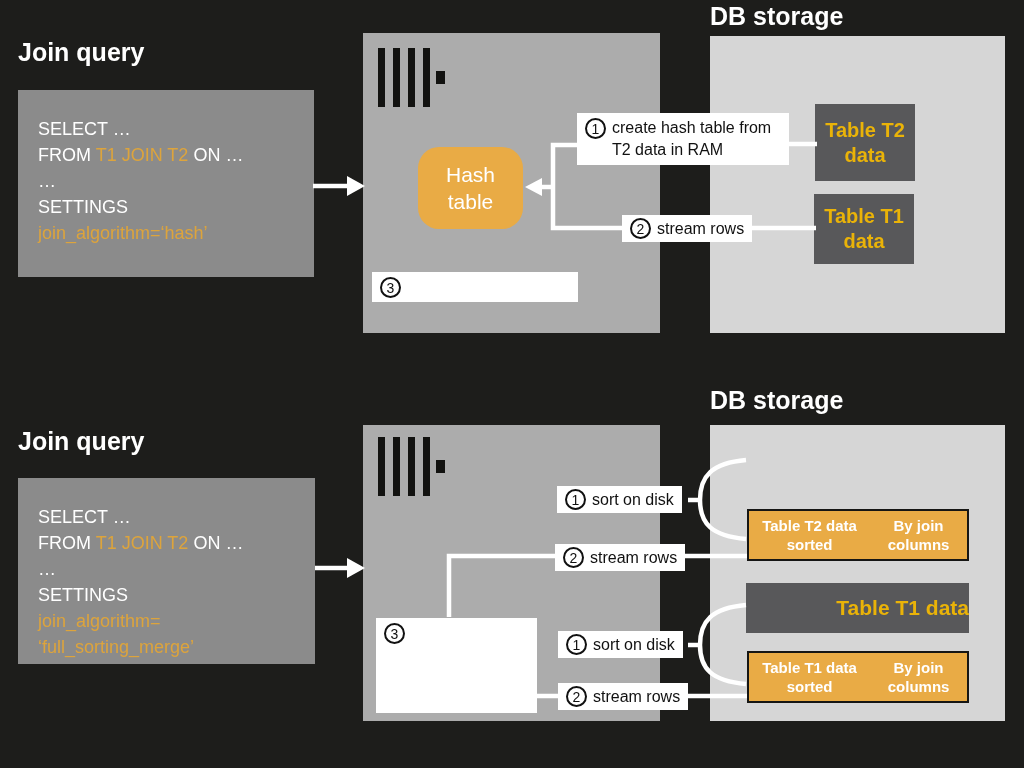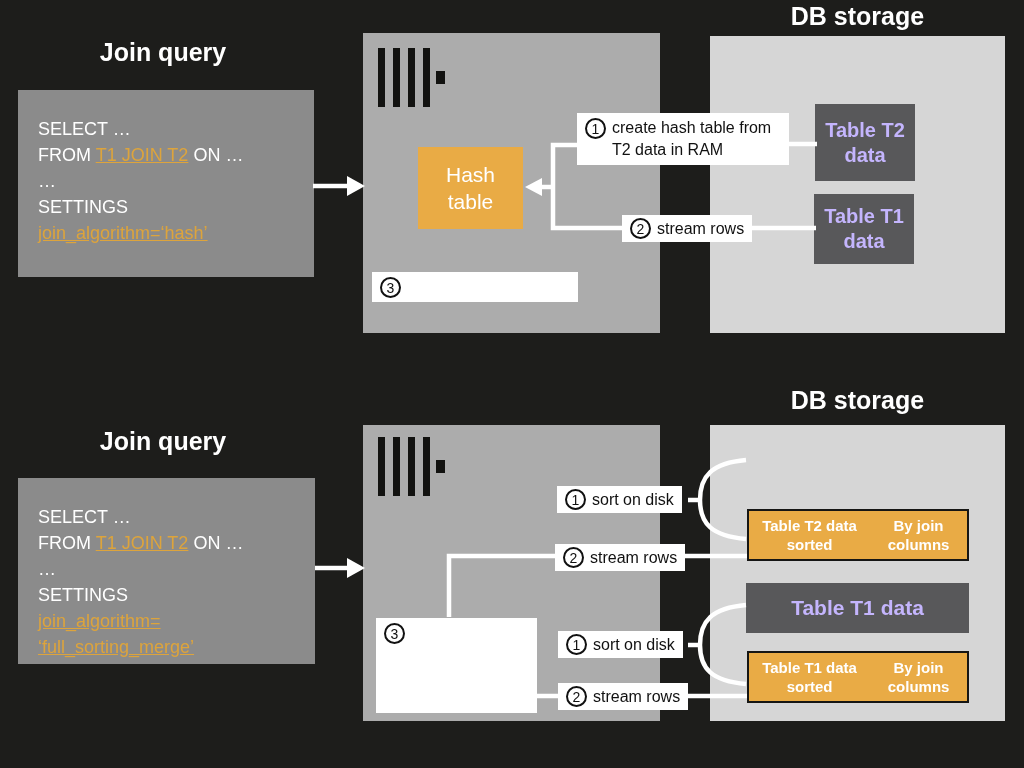--- a/index.html
+++ b/index.html
@@ -3,38 +3,38 @@
 <meta charset="utf-8">
 <style>
   html,body{margin:0;padding:0;background:#1D1D1B;}
   .stage{
     position:relative;width:1024px;height:768px;overflow:hidden;
     background:#1D1D1B;
     font-family:"Liberation Sans",sans-serif;
     -webkit-font-smoothing:antialiased;
   }
   
-  .title{position:absolute;color:#FFFFFF;font-weight:bold;font-size:25px;text-align:center;z-index:2;}
+  .title{position:absolute;color:#FFFFFF;font-weight:bold;font-size:25px;text-align:left;z-index:2;}
   
   .qbox{position:absolute;background:#8B8B8B;color:#FFFFFF;font-size:18px;line-height:26px;
         padding:26px 10px 0 20px;box-sizing:border-box;z-index:1;}
   .qbox .ln{white-space:nowrap;}
-  .or{color:#DDA43C;text-decoration:underline;}
+  .or{color:#DDA43C;}
   
   .server{position:absolute;background:#ACACAC;z-index:1;}
   .dbbox{position:absolute;background:#D6D6D6;z-index:1;}
   
   .logo{position:absolute;z-index:2;}
   .lbar{position:absolute;top:0;width:7px;height:59px;background:#121210;}
   .ldot{position:absolute;left:58px;top:23px;width:9px;height:13px;background:#121210;}
   
   .hashbox{position:absolute;background:#E9AB45;color:#FFFFFF;font-size:21px;line-height:27px;
            display:flex;flex-direction:column;align-items:center;justify-content:center;z-index:2;}
   
-  .tbox{position:absolute;background:#58585A;color:#c4b5fd;font-weight:bold;text-align:center;
+  .tbox{position:absolute;background:#58585A;color:#eab308;font-weight:bold;text-align:center;
         display:flex;flex-direction:column;align-items:center;justify-content:center;z-index:2;}
   .tbox.two{font-size:20px;line-height:25px;}
   .tbox.one{font-size:21px;}
   
   .obox{position:absolute;background:#E9AB45;border:2px solid #161614;box-sizing:border-box;
         color:#FFFFFF;font-weight:bold;font-size:15px;line-height:19px;text-align:center;
         display:flex;flex-direction:row;align-items:center;justify-content:center;z-index:2;}
   
   .wlabel{position:absolute;background:#FFFFFF;color:#111111;font-size:16px;
           display:flex;align-items:center;gap:6px;padding:3px 8px;white-space:nowrap;z-index:4;}
@@ -67,21 +67,21 @@
   <div class="server" style="left:363px;top:33px;width:297px;height:300px;">
     <div class="logo" style="left:15px;top:15px;width:70px;height:59px;">
       <div class="lbar" style="left:0px;"></div>
       <div class="lbar" style="left:15px;"></div>
       <div class="lbar" style="left:30px;"></div>
       <div class="lbar" style="left:45px;"></div>
       <div class="ldot"></div>
     </div>
   </div>
 
-  <div class="hashbox" style="left:418px;top:147px;width:105px;height:82px;">
+  <div class="hashbox" style="left:418px;top:147px;width:105px;height:82px;border-radius:21px;">
     <span>Hash</span>
     <span>table</span>
   </div>
 
   <div class="title" style="left:710px;top:2px;width:295px;">DB storage</div>
 
   <div class="dbbox" style="left:710px;top:36px;width:295px;height:297px;"></div>
 
   <div class="tbox two" style="left:815px;top:104px;width:100px;height:77px;">
     <span>Table T2</span>
@@ -128,21 +128,21 @@
   </div>
 
   <div class="title" style="left:710px;top:386px;width:295px;">DB storage</div>
 
   <div class="dbbox" style="left:710px;top:425px;width:295px;height:296px;"></div>
 
   <div class="obox" style="left:747px;top:509px;width:222px;height:52px;">
     <span>Table T2 data sorted</span>
       <span>By join columns</span>
   </div>
-  <div class="tbox one" style="left:746px;top:583px;width:223px;height:50px;">
+  <div class="tbox one" style="left:746px;top:583px;width:223px;height:50px;align-items:flex-end;">
     <span>Table T1 data</span>
   </div>
   <div class="obox" style="left:747px;top:651px;width:222px;height:52px;">
     <span>Table T1 data sorted</span>
       <span>By join columns</span>
   </div>
 
   <div class="wlabel" style="left:557px;top:486px;">
     <span class="num">1</span>
     <span>sort on disk</span>

